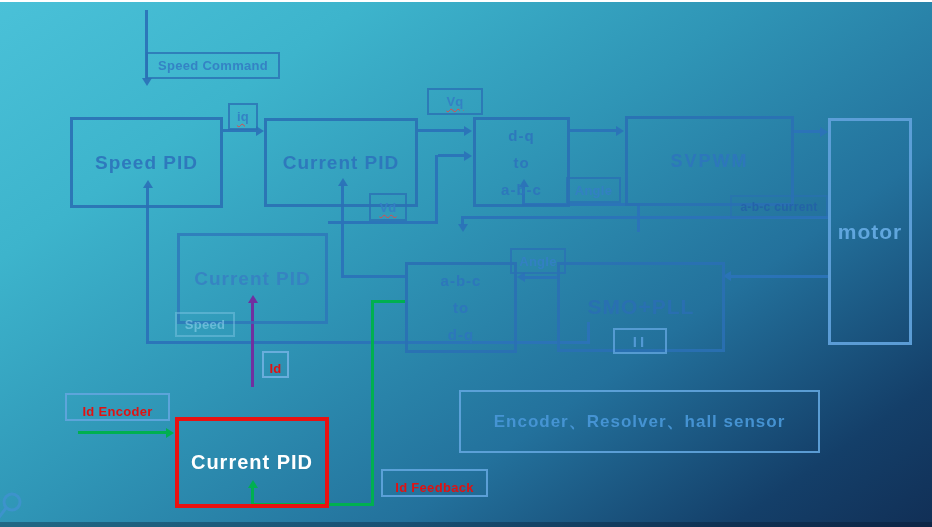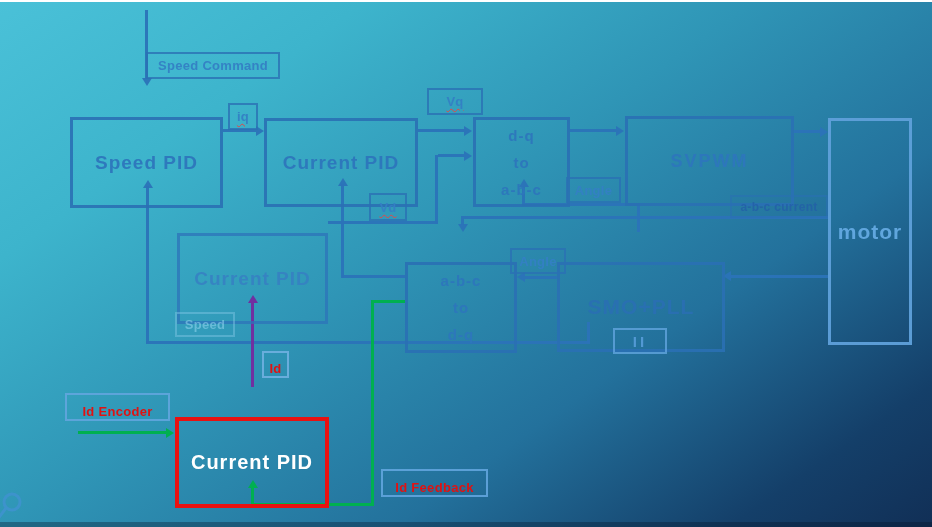--- a/index.html
+++ b/index.html
@@ -127,20 +127,23 @@
       <span>a-b-c</span>
       <span>to</span>
       <span>d-q</span>
     </div>
   </div>
 
   <div class="box" style="left:557px;top:232px;width:168px;height:90px;font-size:21px;letter-spacing:1px;color:rgba(42,110,180,0.85);">
     <span>SMO+PLL</span>
   </div>
 
+  <div class="box" style="left:459px;top:360px;width:361px;height:63px;font-size:17px;border-width:2px;border-color:rgba(98,165,222,0.9);color:rgba(72,150,214,0.95);">
+    <span>Encoder、Resolver、hall sensor</span>
+  </div>
 
   <div class="box" style="left:175px;top:387px;width:154px;height:91px;font-size:20px;border:4px solid #e91111;color:#ffffff;">
     <span>Current PID</span>
   </div>
 
   <div class="tag" style="left:146px;top:52px;width:134px;height:27px;">
     <span>Speed Command</span>
   </div>
 
   <div class="tag" style="left:228px;top:103px;width:30px;height:27px;">

